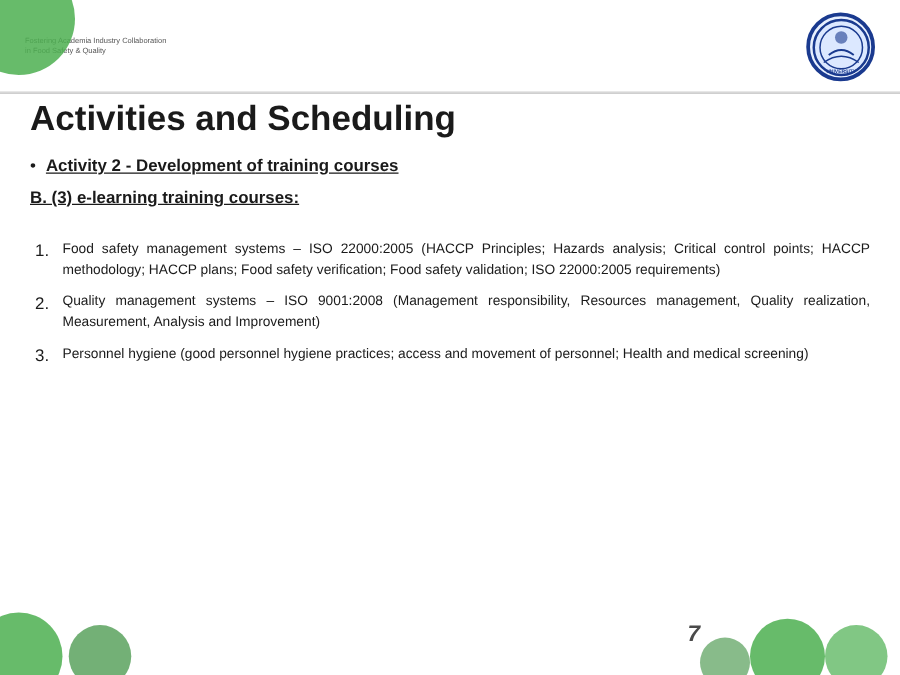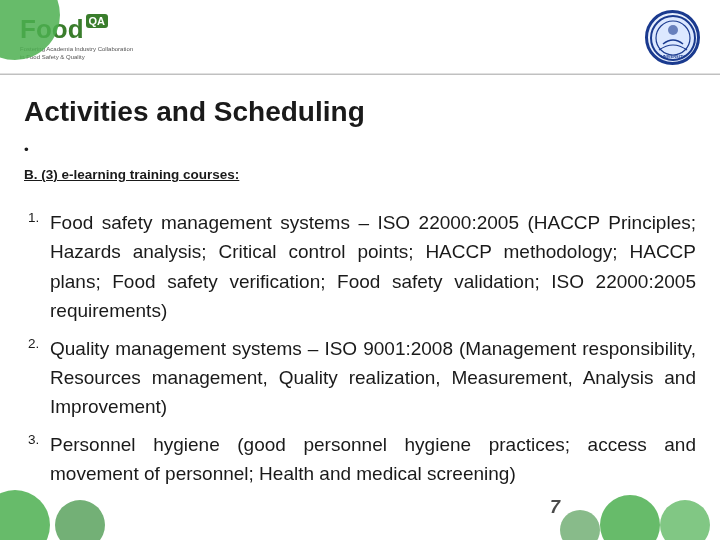--- a/index.html
+++ b/index.html
@@ -145,21 +145,21 @@
       justify-content: center;
       background: #e8f0fe;
       position: relative;
     }
 
     
     .slide-title {
       font-size: 28px;
       font-weight: bold;
       color: #1a1a1a;
-      padding: 21px 24px 8px 24px;
+      padding: 4px 24px 8px 24px;
     }
 
     
     .content {
       padding: 4px 24px 10px 24px;
       font-size: 13.5px;
       line-height: 1.55;
       color: #1a1a1a;
     }
 
@@ -198,21 +198,21 @@
     }
 
     .numbered-item .num {
       font-size: 13.5px;
       font-weight: normal;
       min-width: 22px;
       flex-shrink: 0;
     }
 
     .numbered-item .item-text {
-      font-size: 19px;
+      font-size: 11px;
       text-align: justify;
       line-height: 1.55;
     }
 
     
     .page-number {
       position: absolute;
       bottom: 22px;
       right: 160px;
       font-size: 18px;
@@ -237,24 +237,20 @@
   <div class="circle-top-left"></div>
   <div class="circle-bottom-left-1"></div>
   <div class="circle-bottom-left-2"></div>
   <div class="circle-bottom-right-3"></div>
   <div class="circle-bottom-right-1"></div>
   <div class="circle-bottom-right-2"></div>
 
   <div class="header">
 
     <div class="foodqa-logo">
-      <div class="foodqa-top">
-        <span class="food-text">Food</span>
-        <span class="qa-badge">QA</span>
-      </div>
       <div class="foodqa-tagline">
         <div>Fostering Academia Industry Collaboration</div>
         <div>in Food Safety &amp; Quality</div>
       </div>
     </div>
 
     <div class="emblem">
       <svg width="48" height="48" viewBox="0 0 48 48">
         <circle cx="24" cy="24" r="22" fill="#dce8ff" stroke="#1a3a8f" stroke-width="2"></circle>
         <circle cx="24" cy="24" r="17" fill="none" stroke="#1a3a8f" stroke-width="1.2"></circle>
@@ -267,20 +263,21 @@
   </div>
 
   <div class="header-line"></div>
 
   <h1 class="slide-title">Activities and Scheduling</h1>
 
   <div class="content">
 
     <div class="bullet-activity">
       <span class="bullet-dot">•</span>
+      <span class="underline-bold">Activity 2 - Development of training courses</span>
     </div>
 
     <div class="section-b">B. (3) e-learning training courses:</div>
 
     <div class="numbered-list">
 
       <div class="numbered-item">
         <span class="num">1.</span>
         <span class="item-text">Food safety management systems – ISO 22000:2005 (HACCP Principles; Hazards analysis; Critical control points; HACCP methodology; HACCP plans; Food safety verification; Food safety validation; ISO 22000:2005 requirements)</span>
       </div>

